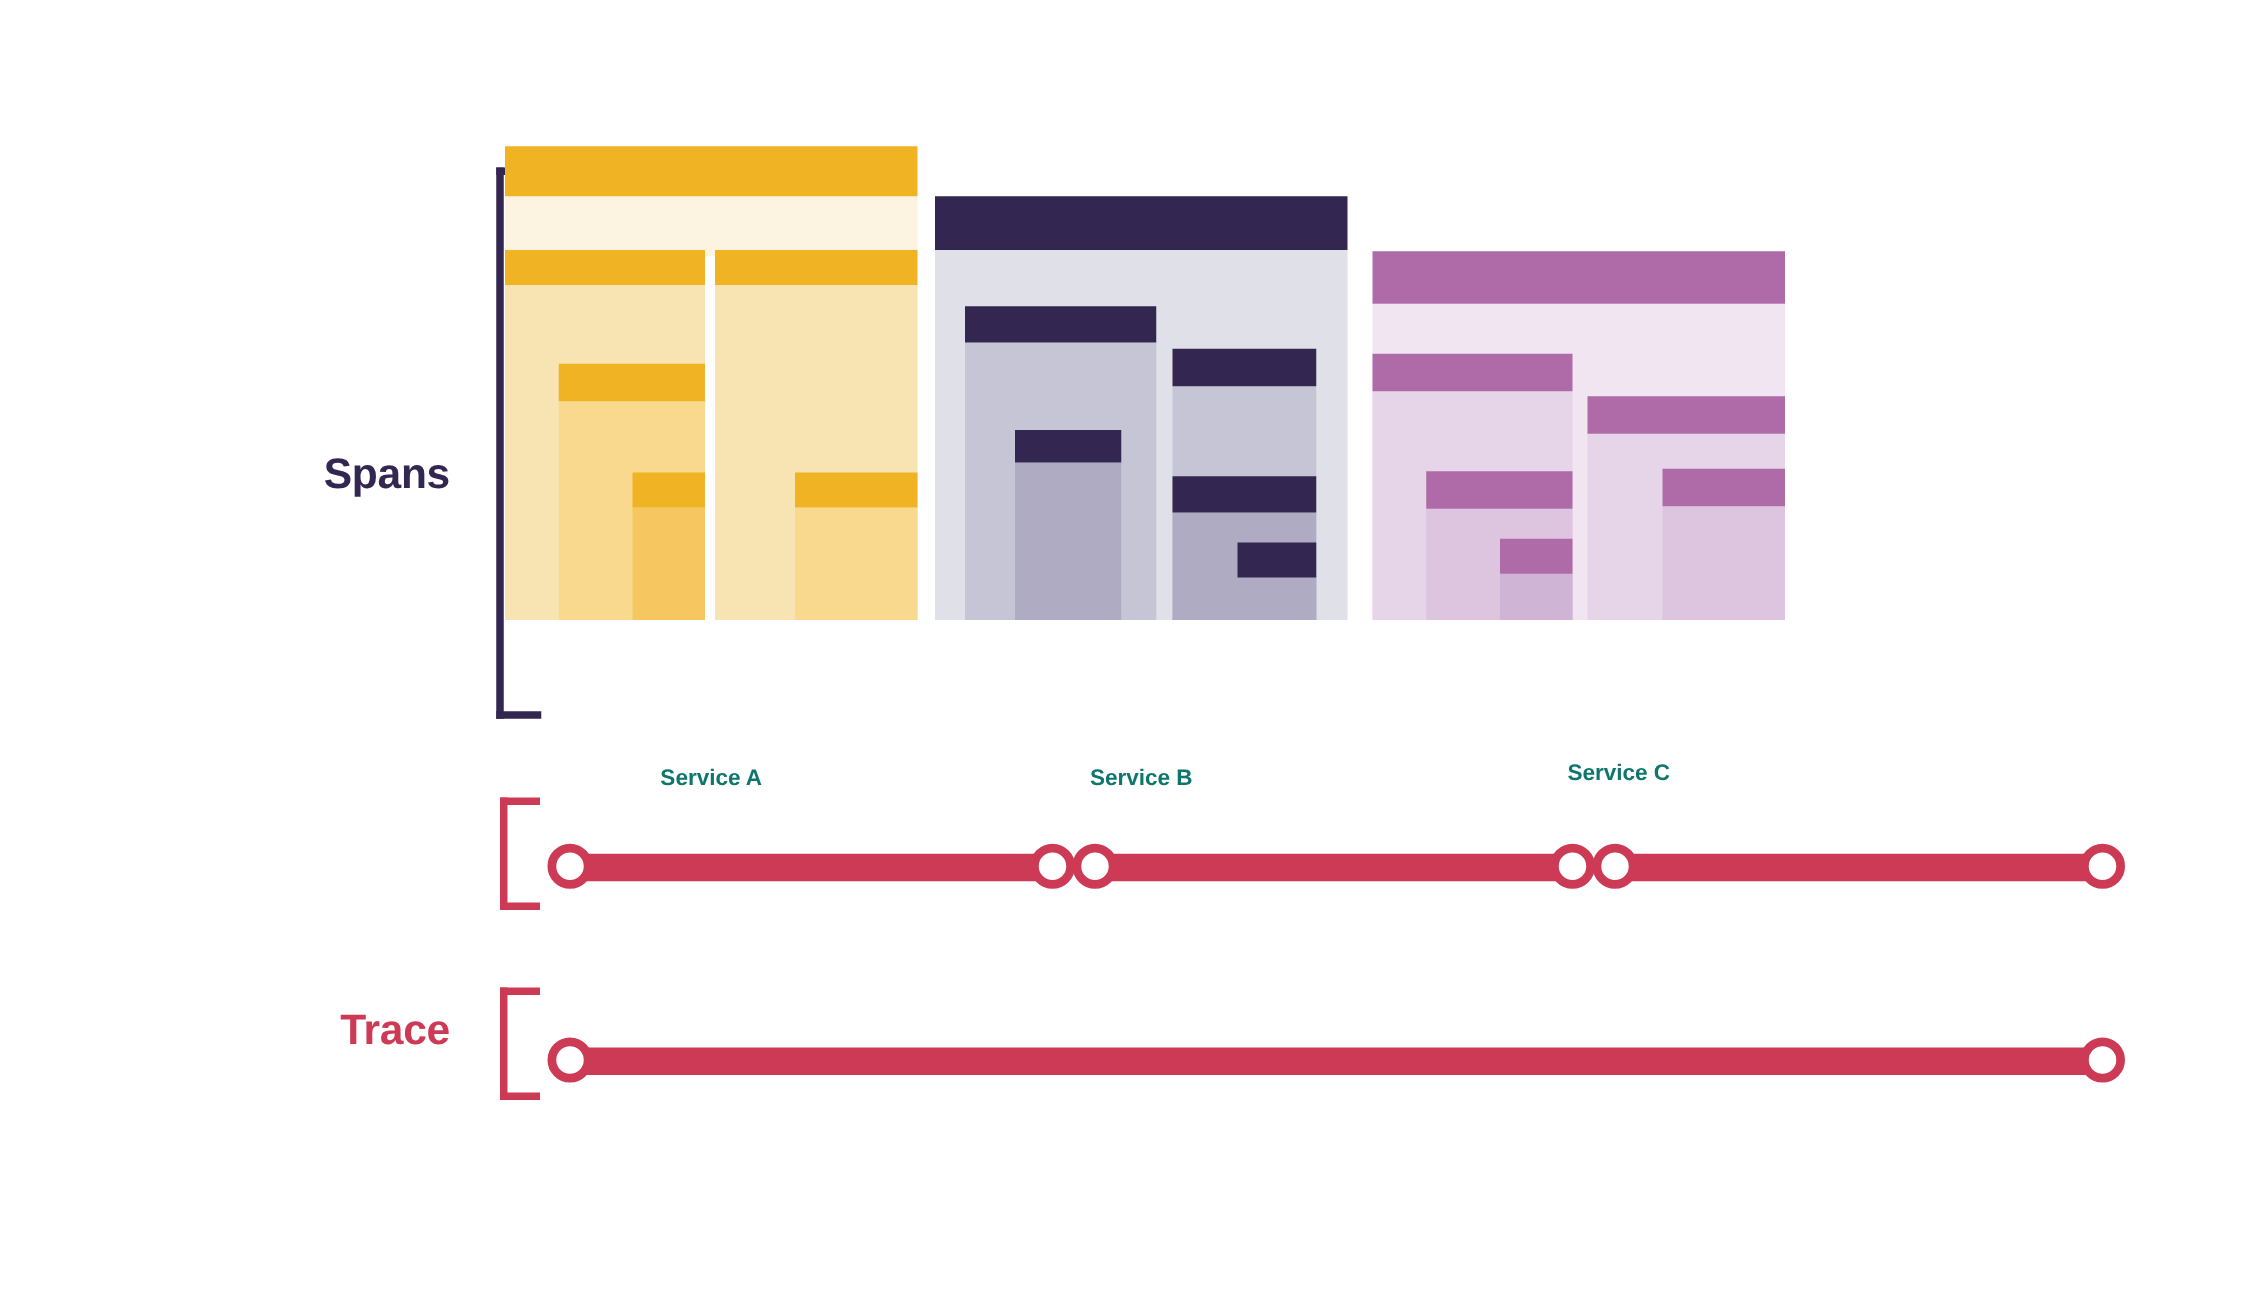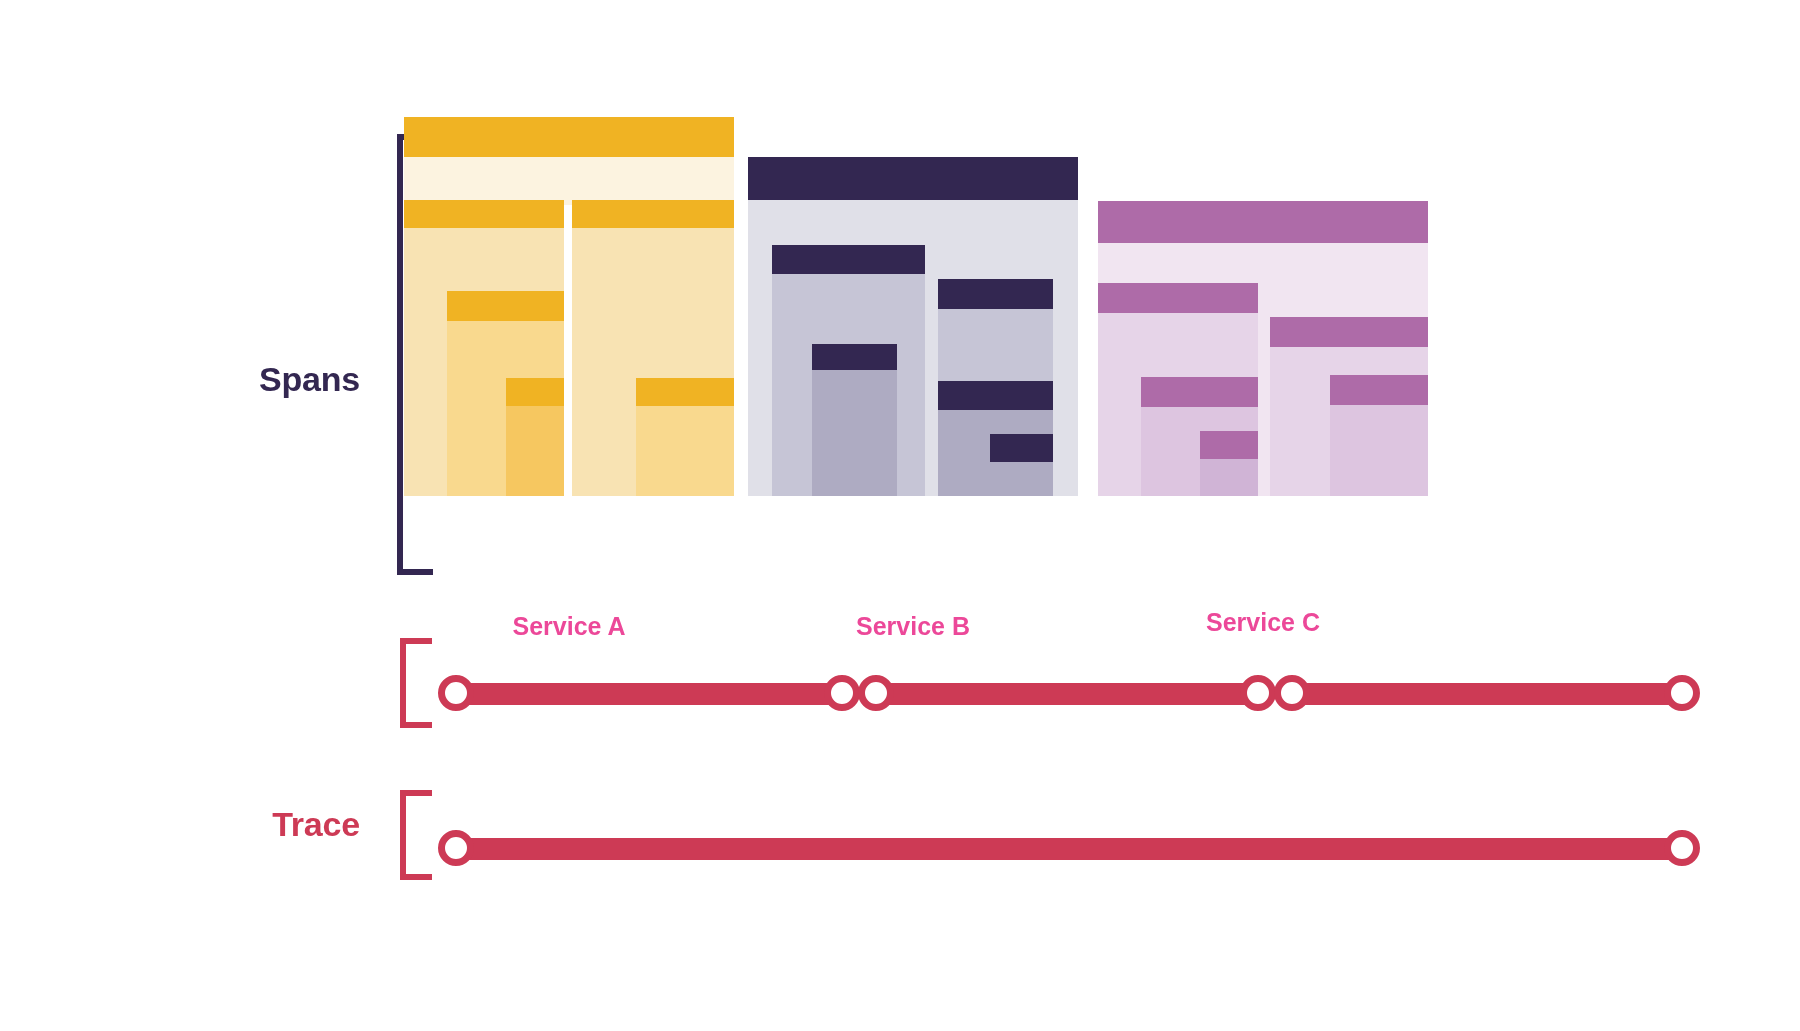--- a/index.html
+++ b/index.html
@@ -91,23 +91,23 @@
     position: absolute;
   }
   .span-block {
     position: absolute;
     box-sizing: border-box;
   }
 
   
   .service-caption {
     position: absolute;
-    font-size: 25px;
+    font-size: 18px;
     font-weight: bold;
-    color: #ec4899;
+    color: #0f766e;
     text-align: center;
     white-space: nowrap;
   }
 
   
   .timeline {
     position: absolute;
     height: 0;
   }
   .tl-bar {
@@ -183,21 +183,21 @@
         <div class="span-block" style="left: 1200px; top: 431px; width: 58px; height: 28px; background: rgb(174, 107, 168); z-index: 22;"></div>
         <div class="span-block" style="left: 1200px; top: 459px; width: 58px; height: 37px; background: rgb(208, 180, 214); z-index: 12;"></div>
         <div class="span-block" style="left: 1330px; top: 375px; width: 98px; height: 30px; background: rgb(174, 107, 168); z-index: 22;"></div>
         <div class="span-block" style="left: 1330px; top: 405px; width: 98px; height: 91px; background: rgb(221, 197, 224); z-index: 12;"></div>
       </div>
     </div>
 
   <div id="captions-area">
       <div class="service-caption" style="left: 404px; top: 612px; width: 330px;">Service A</div>
       <div class="service-caption" style="left: 748px; top: 612px; width: 330px;">Service B</div>
-      <div class="service-caption" style="left: 1098px; top: 608px; width: 330px;">Service C</div>
+      <div class="service-caption" style="left: 1130px; top: 608px; width: 330px;">Service C</div>
     </div>
 
   <div id="timelines-area">
       <div class="timeline" style="left: 456px; top: 683px; width: 386px;">
         <div class="tl-bar" style="width: 386px; background: rgb(205, 58, 85);"></div>
         <div class="tl-dot start" style="border-color: rgb(205, 58, 85);"></div>
         <div class="tl-dot end" style="border-color: rgb(205, 58, 85);"></div>
       </div>
       <div class="timeline" style="left: 876px; top: 683px; width: 382px;">
         <div class="tl-bar" style="width: 382px; background: rgb(205, 58, 85);"></div>

